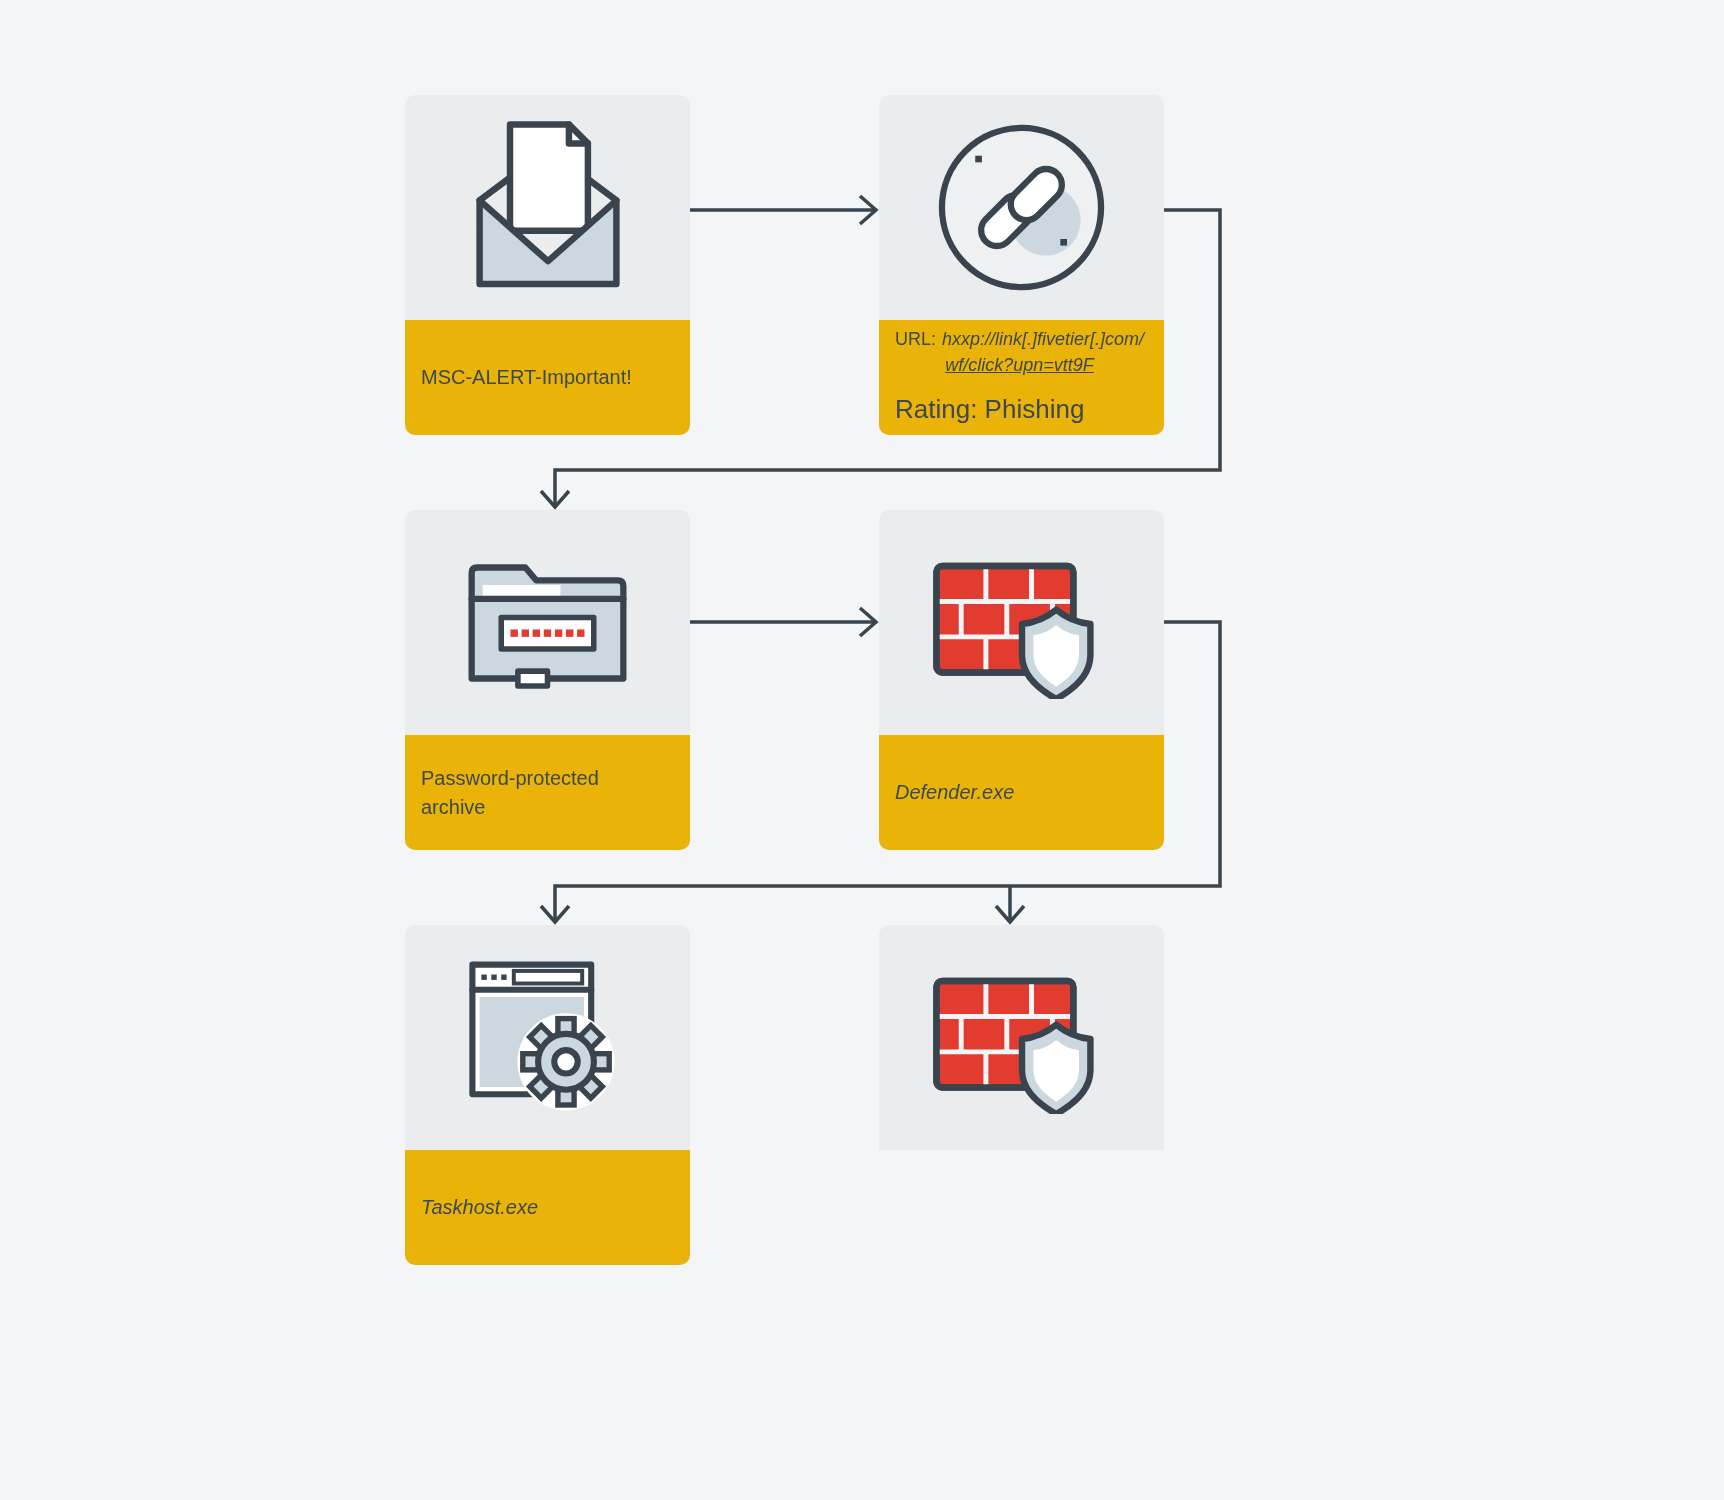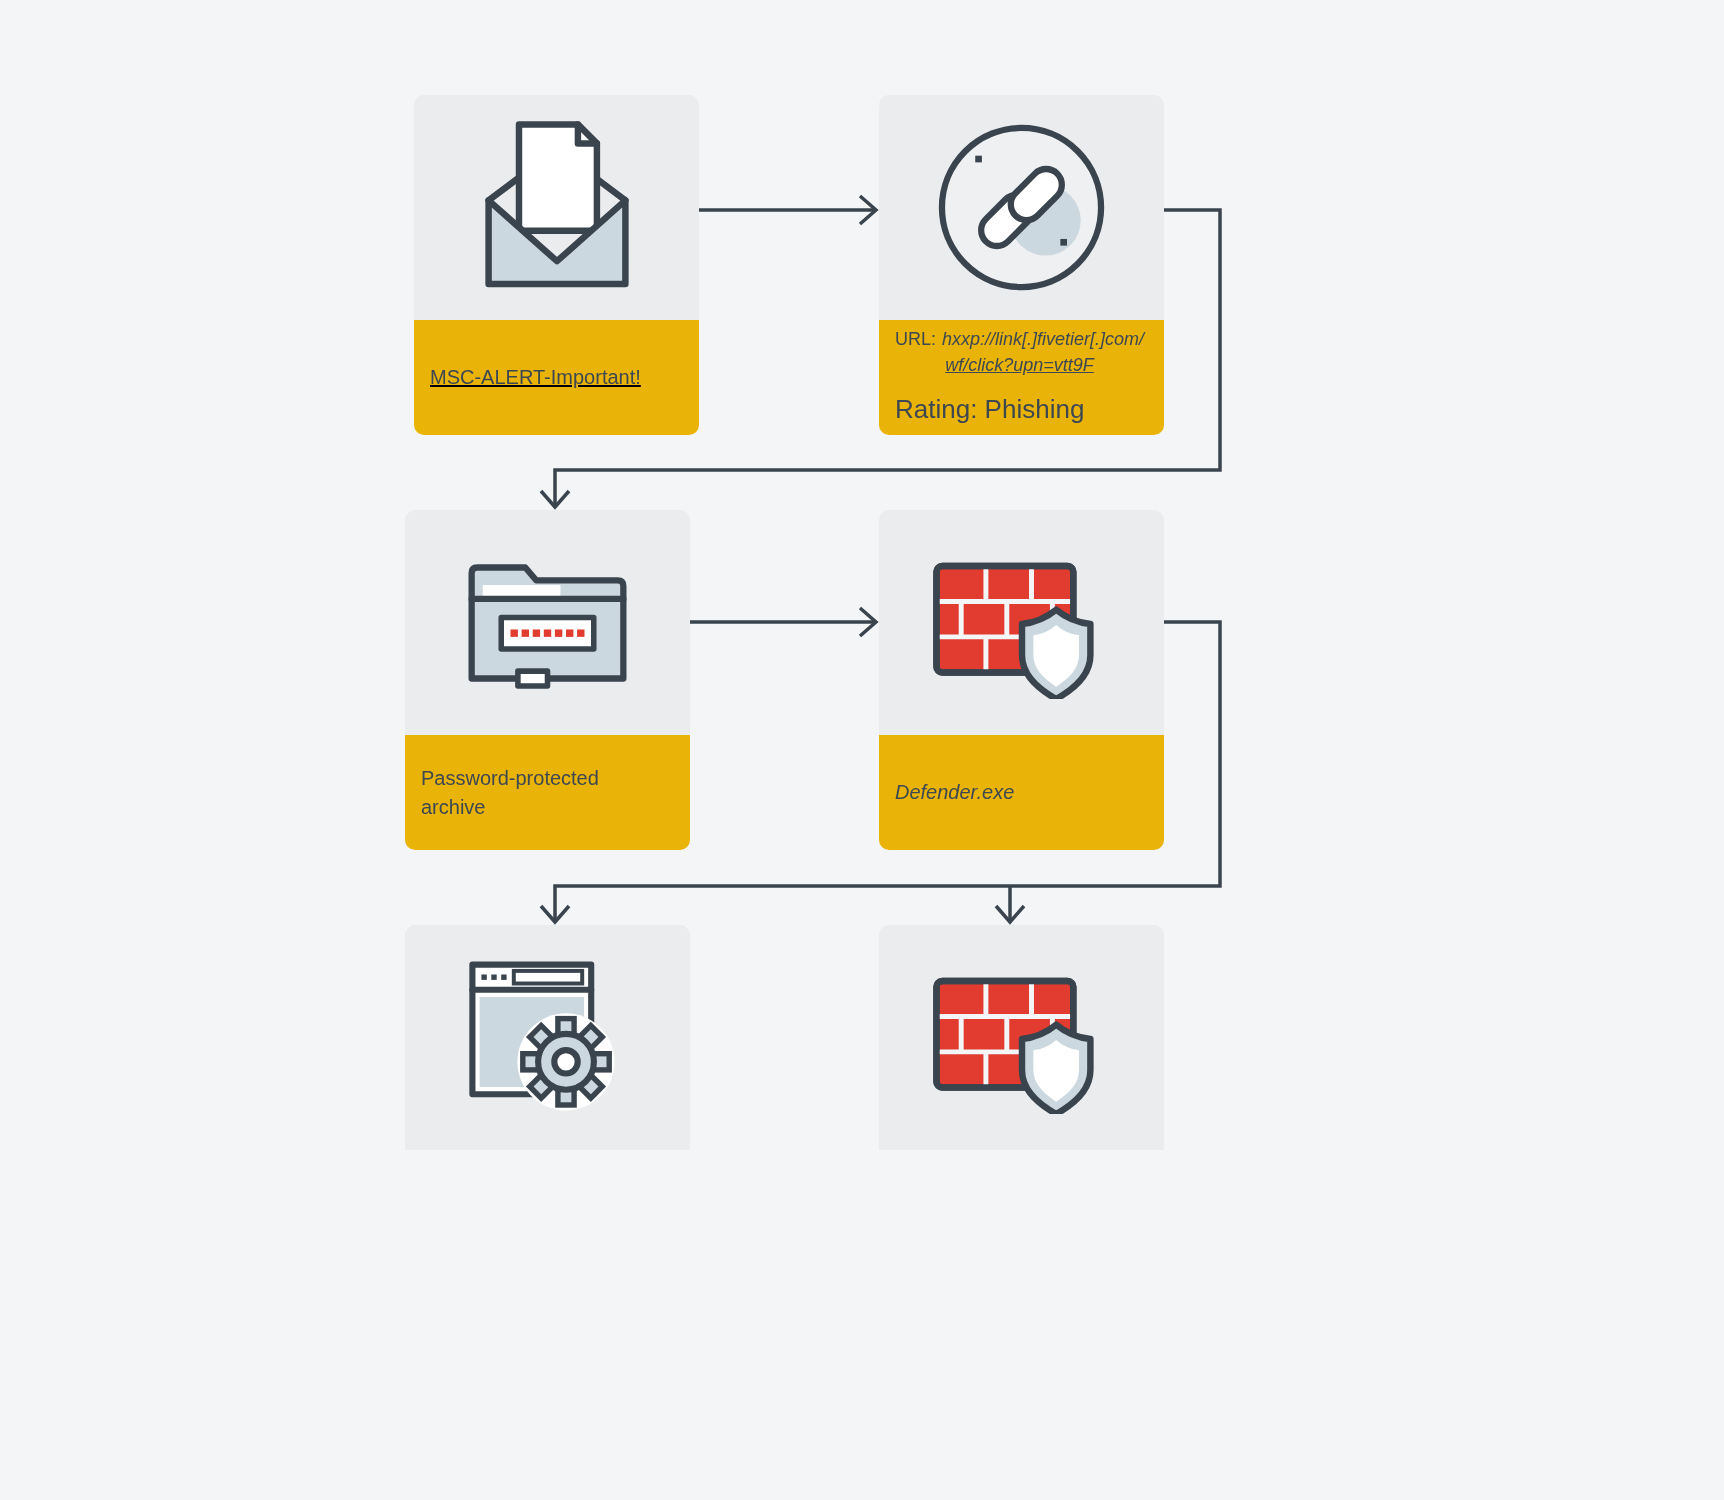--- a/index.html
+++ b/index.html
@@ -21,21 +21,21 @@
   .url-prefix { margin-right:6px; font-style:normal; }
   .url-line2 { display:block;text-decoration:underline; }
   .rating { margin-top:13px; font-size:26px; }
 
   
   .ln  { stroke:#3a444e; stroke-width:3.4; stroke-linejoin:round; stroke-linecap:round; }
   .ln2 { stroke:#3a444e; stroke-width:3;   stroke-linejoin:round; }
   .nofill { fill:none; }
 
   
-  #card-email     { left:414px; top:95px;text-decoration:underline;  }
+  #card-email     { left:405px; top:95px;  }
   #card-link      { left:879px; top:95px;  }
   #card-archive   { left:405px; top:510px; }
   #card-defender  { left:879px; top:510px; }
   #card-taskhost  { left:405px; top:925px; }
   #card-defender2 { left:879px; top:925px; }
 </style>
 </head>
 <body>
 
 <div class="canvas">
@@ -164,20 +164,23 @@
           <rect x="55.5" y="38" width="9" height="11" transform="rotate(135 60 62)"></rect>
           <rect x="55.5" y="38" width="9" height="11" transform="rotate(180 60 62)"></rect>
           <rect x="55.5" y="38" width="9" height="11" transform="rotate(225 60 62)"></rect>
           <rect x="55.5" y="38" width="9" height="11" transform="rotate(270 60 62)"></rect>
           <rect x="55.5" y="38" width="9" height="11" transform="rotate(315 60 62)"></rect>
         </g>
         <circle class="ln" cx="60" cy="62" r="15.5" fill="#ccd8df"></circle>
         <circle class="ln" cx="60" cy="62" r="6.5" fill="#ffffff"></circle>
       </svg>
     </div>
+    <div class="label-area">
+      <div class="em">Taskhost.exe</div>
+    </div>
   </div>
 
   <div class="card" id="card-defender2">
     <div class="icon-area">
       <svg width="190" height="152" viewBox="0 0 100 80">
         <rect class="ln" x="5" y="10" width="72" height="56" rx="3" fill="#e23c31"></rect>
         <g stroke="#f4f5f6" stroke-width="2.6">
           <path d="M5 28.7 H77"></path>
           <path d="M5 47.3 H77"></path>
           <path d="M31 10 V28.7"></path>

